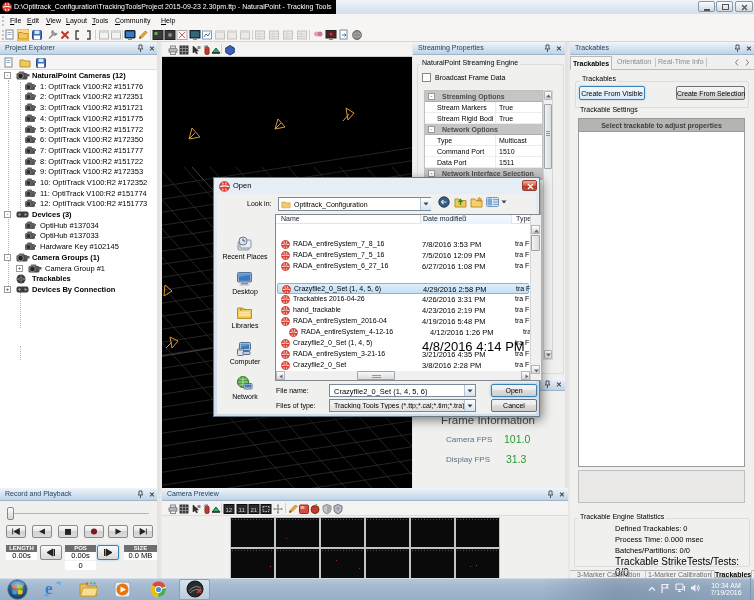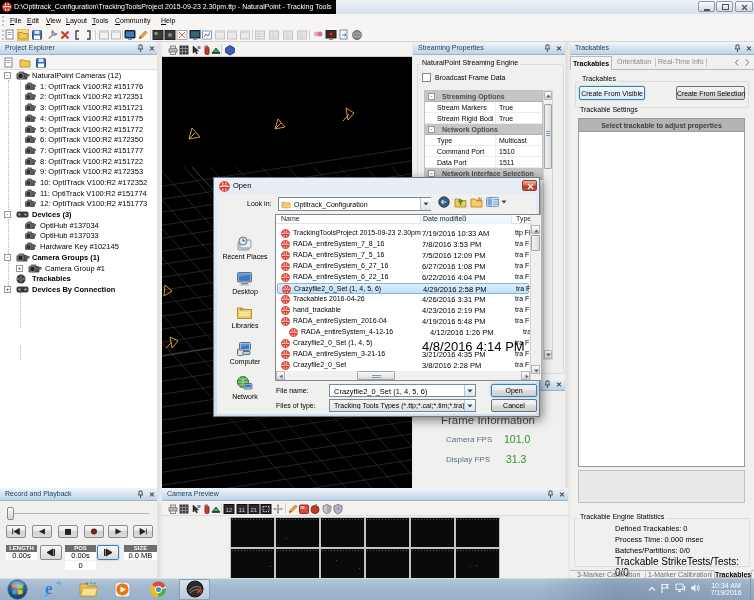--- a/index.html
+++ b/index.html
@@ -194,21 +194,21 @@
 <div class="tline" style="left:20px;top:222px;height:36px"></div>
 <div class="tline" style="left:20px;top:276px;height:14px"></div>
 <div class="trow" style="left:0;top:0px;width:157px">
         <span class="texp" style="left:4px;top:2px">-</span>
         <svg class="abs" style="left:16px;top:1px" width="14" height="9" viewBox="0 0 14 9">
           <rect x="0.5" y="2" width="11" height="6.5" rx="1.5" fill="#4a4a48"></rect>
           <circle cx="4.5" cy="5" r="2.8" fill="#222" stroke="#999" stroke-width="0.9"></circle>
           <rect x="9" y="3" width="4.5" height="2.5" fill="#5a5a58"></rect>
           <rect x="2.5" y="0.5" width="6" height="2" rx="1" fill="#6a6a68"></rect>
         </svg>
-        <span class="txt" style="left:32px;font-weight:normal;">NaturalPoint Cameras (12)</span>
+        <span class="txt" style="left:32px;font-weight:bold;">NaturalPoint Cameras (12)</span>
       </div>
       <div class="trow" style="left:0;top:11px;width:157px">
         <svg class="abs" style="left:24px;top:1px" width="13" height="9" viewBox="0 0 13 9">
           <rect x="1" y="2" width="10" height="6" rx="1.5" fill="#555"></rect>
           <circle cx="4.5" cy="5" r="2.6" fill="#333" stroke="#888" stroke-width="0.8"></circle>
           <rect x="8.5" y="3" width="3.5" height="2" fill="#666"></rect>
           <rect x="3" y="0.5" width="5" height="2" rx="1" fill="#666"></rect>
         </svg>
         <span class="txt" style="left:40px;">1: OptiTrack V100:R2 #151776</span>
       </div>
@@ -826,31 +826,20 @@
 <div class="abs" style="left:58px;top:20px;width:265px;height:167px;background:#fff;border:1px solid #828790">
 <div class="abs" style="left:0;top:0;width:263px;height:9px;background:#fff;border-bottom:1px solid #e0e5ea">
           <div class="abs" style="left:144px;top:0;width:92px;height:9px;background:linear-gradient(#f4fafd,#e8f3fa);border-left:1px solid #e0e5ea;border-right:1px solid #e0e5ea"></div>
           <span class="abs" style="left:5px;top:0;color:#223">Name</span>
           <span class="abs" style="left:147px;top:0;color:#223">Date modified</span>
           <span class="abs" style="left:240px;top:0;color:#223">Type</span>
           <svg class="abs" style="left:185px;top:-1px" width="6" height="4" viewBox="0 0 6 4">
             <path d="M0.5 3.5 L3 0.5 L5.5 3.5" fill="#a8c5dd" stroke="#8aa8c5" stroke-width="0.5"></path>
           </svg>
         </div>
-<div class="frow" style="left:1px;top:13px;width:252px;">
-          <svg class="abs" style="left:4px;top:1px" width="9" height="9" viewBox="0 0 10 10">
-            <circle cx="5" cy="5" r="4.6" fill="#e23c30"></circle>
-            <path d="M0.8 5 Q5 3.9 9.2 5" stroke="#fff" stroke-width="1" fill="none"></path>
-            <path d="M3.5 1.3 V3.3 M6.3 1.3 V3.3 M3.5 6.9 V8.8 M6.3 6.9 V8.8" stroke="#fff" stroke-width="0.9" fill="none"></path>
-            <circle cx="5" cy="5" r="4.6" fill="none" stroke="#c03428" stroke-width="0.5"></circle>
-          </svg>
-          <span class="abs" style="left:16px;top:1px;white-space:nowrap">TrackingToolsProject 2015-09-23 2.30pm</span>
-          <span class="abs" style="left:145px;top:1px;white-space:nowrap;font-size:7.5px">7/19/2016 10:33 AM</span>
-          <span class="abs" style="left:238px;top:1px;white-space:nowrap">ttp Fil</span>
-        </div>
         <div class="frow" style="left:1px;top:24px;width:252px;">
           <svg class="abs" style="left:4px;top:1px" width="9" height="9" viewBox="0 0 10 10">
             <circle cx="5" cy="5" r="4.6" fill="#e23c30"></circle>
             <path d="M0.8 5 Q5 3.9 9.2 5" stroke="#fff" stroke-width="1" fill="none"></path>
             <path d="M3.5 1.3 V3.3 M6.3 1.3 V3.3 M3.5 6.9 V8.8 M6.3 6.9 V8.8" stroke="#fff" stroke-width="0.9" fill="none"></path>
             <circle cx="5" cy="5" r="4.6" fill="none" stroke="#c03428" stroke-width="0.5"></circle>
           </svg>
           <span class="abs" style="left:16px;top:1px;white-space:nowrap">RADA_entireSystem_7_8_16</span>
           <span class="abs" style="left:145px;top:1px;white-space:nowrap;font-size:7.5px">7/8/2016 3:53 PM</span>
           <span class="abs" style="left:238px;top:1px;white-space:nowrap">tra Fil</span>
@@ -868,31 +857,20 @@
         </div>
         <div class="frow" style="left:1px;top:46px;width:252px;">
           <svg class="abs" style="left:4px;top:1px" width="9" height="9" viewBox="0 0 10 10">
             <circle cx="5" cy="5" r="4.6" fill="#e23c30"></circle>
             <path d="M0.8 5 Q5 3.9 9.2 5" stroke="#fff" stroke-width="1" fill="none"></path>
             <path d="M3.5 1.3 V3.3 M6.3 1.3 V3.3 M3.5 6.9 V8.8 M6.3 6.9 V8.8" stroke="#fff" stroke-width="0.9" fill="none"></path>
             <circle cx="5" cy="5" r="4.6" fill="none" stroke="#c03428" stroke-width="0.5"></circle>
           </svg>
           <span class="abs" style="left:16px;top:1px;white-space:nowrap">RADA_entireSystem_6_27_16</span>
           <span class="abs" style="left:145px;top:1px;white-space:nowrap;font-size:7.5px">6/27/2016 1:08 PM</span>
-          <span class="abs" style="left:238px;top:1px;white-space:nowrap">tra Fil</span>
-        </div>
-        <div class="frow" style="left:1px;top:57px;width:252px;">
-          <svg class="abs" style="left:4px;top:1px" width="9" height="9" viewBox="0 0 10 10">
-            <circle cx="5" cy="5" r="4.6" fill="#e23c30"></circle>
-            <path d="M0.8 5 Q5 3.9 9.2 5" stroke="#fff" stroke-width="1" fill="none"></path>
-            <path d="M3.5 1.3 V3.3 M6.3 1.3 V3.3 M3.5 6.9 V8.8 M6.3 6.9 V8.8" stroke="#fff" stroke-width="0.9" fill="none"></path>
-            <circle cx="5" cy="5" r="4.6" fill="none" stroke="#c03428" stroke-width="0.5"></circle>
-          </svg>
-          <span class="abs" style="left:16px;top:1px;white-space:nowrap">RADA_entireSystem_6_22_16</span>
-          <span class="abs" style="left:145px;top:1px;white-space:nowrap;font-size:7.5px">6/22/2016 4:04 PM</span>
           <span class="abs" style="left:238px;top:1px;white-space:nowrap">tra Fil</span>
         </div>
         <div class="frow" style="left:1px;top:68px;width:252px;background:linear-gradient(#ddeefb,#c2e0f7);border:1px solid #84b6dd;border-radius:2px;">
           <svg class="abs" style="left:4px;top:1px" width="9" height="9" viewBox="0 0 10 10">
             <circle cx="5" cy="5" r="4.6" fill="#e23c30"></circle>
             <path d="M0.8 5 Q5 3.9 9.2 5" stroke="#fff" stroke-width="1" fill="none"></path>
             <path d="M3.5 1.3 V3.3 M6.3 1.3 V3.3 M3.5 6.9 V8.8 M6.3 6.9 V8.8" stroke="#fff" stroke-width="0.9" fill="none"></path>
             <circle cx="5" cy="5" r="4.6" fill="none" stroke="#c03428" stroke-width="0.5"></circle>
           </svg>
           <span class="abs" style="left:16px;top:1px;white-space:nowrap">Crazyflie2_0_Set (1, 4, 5, 6)</span>

